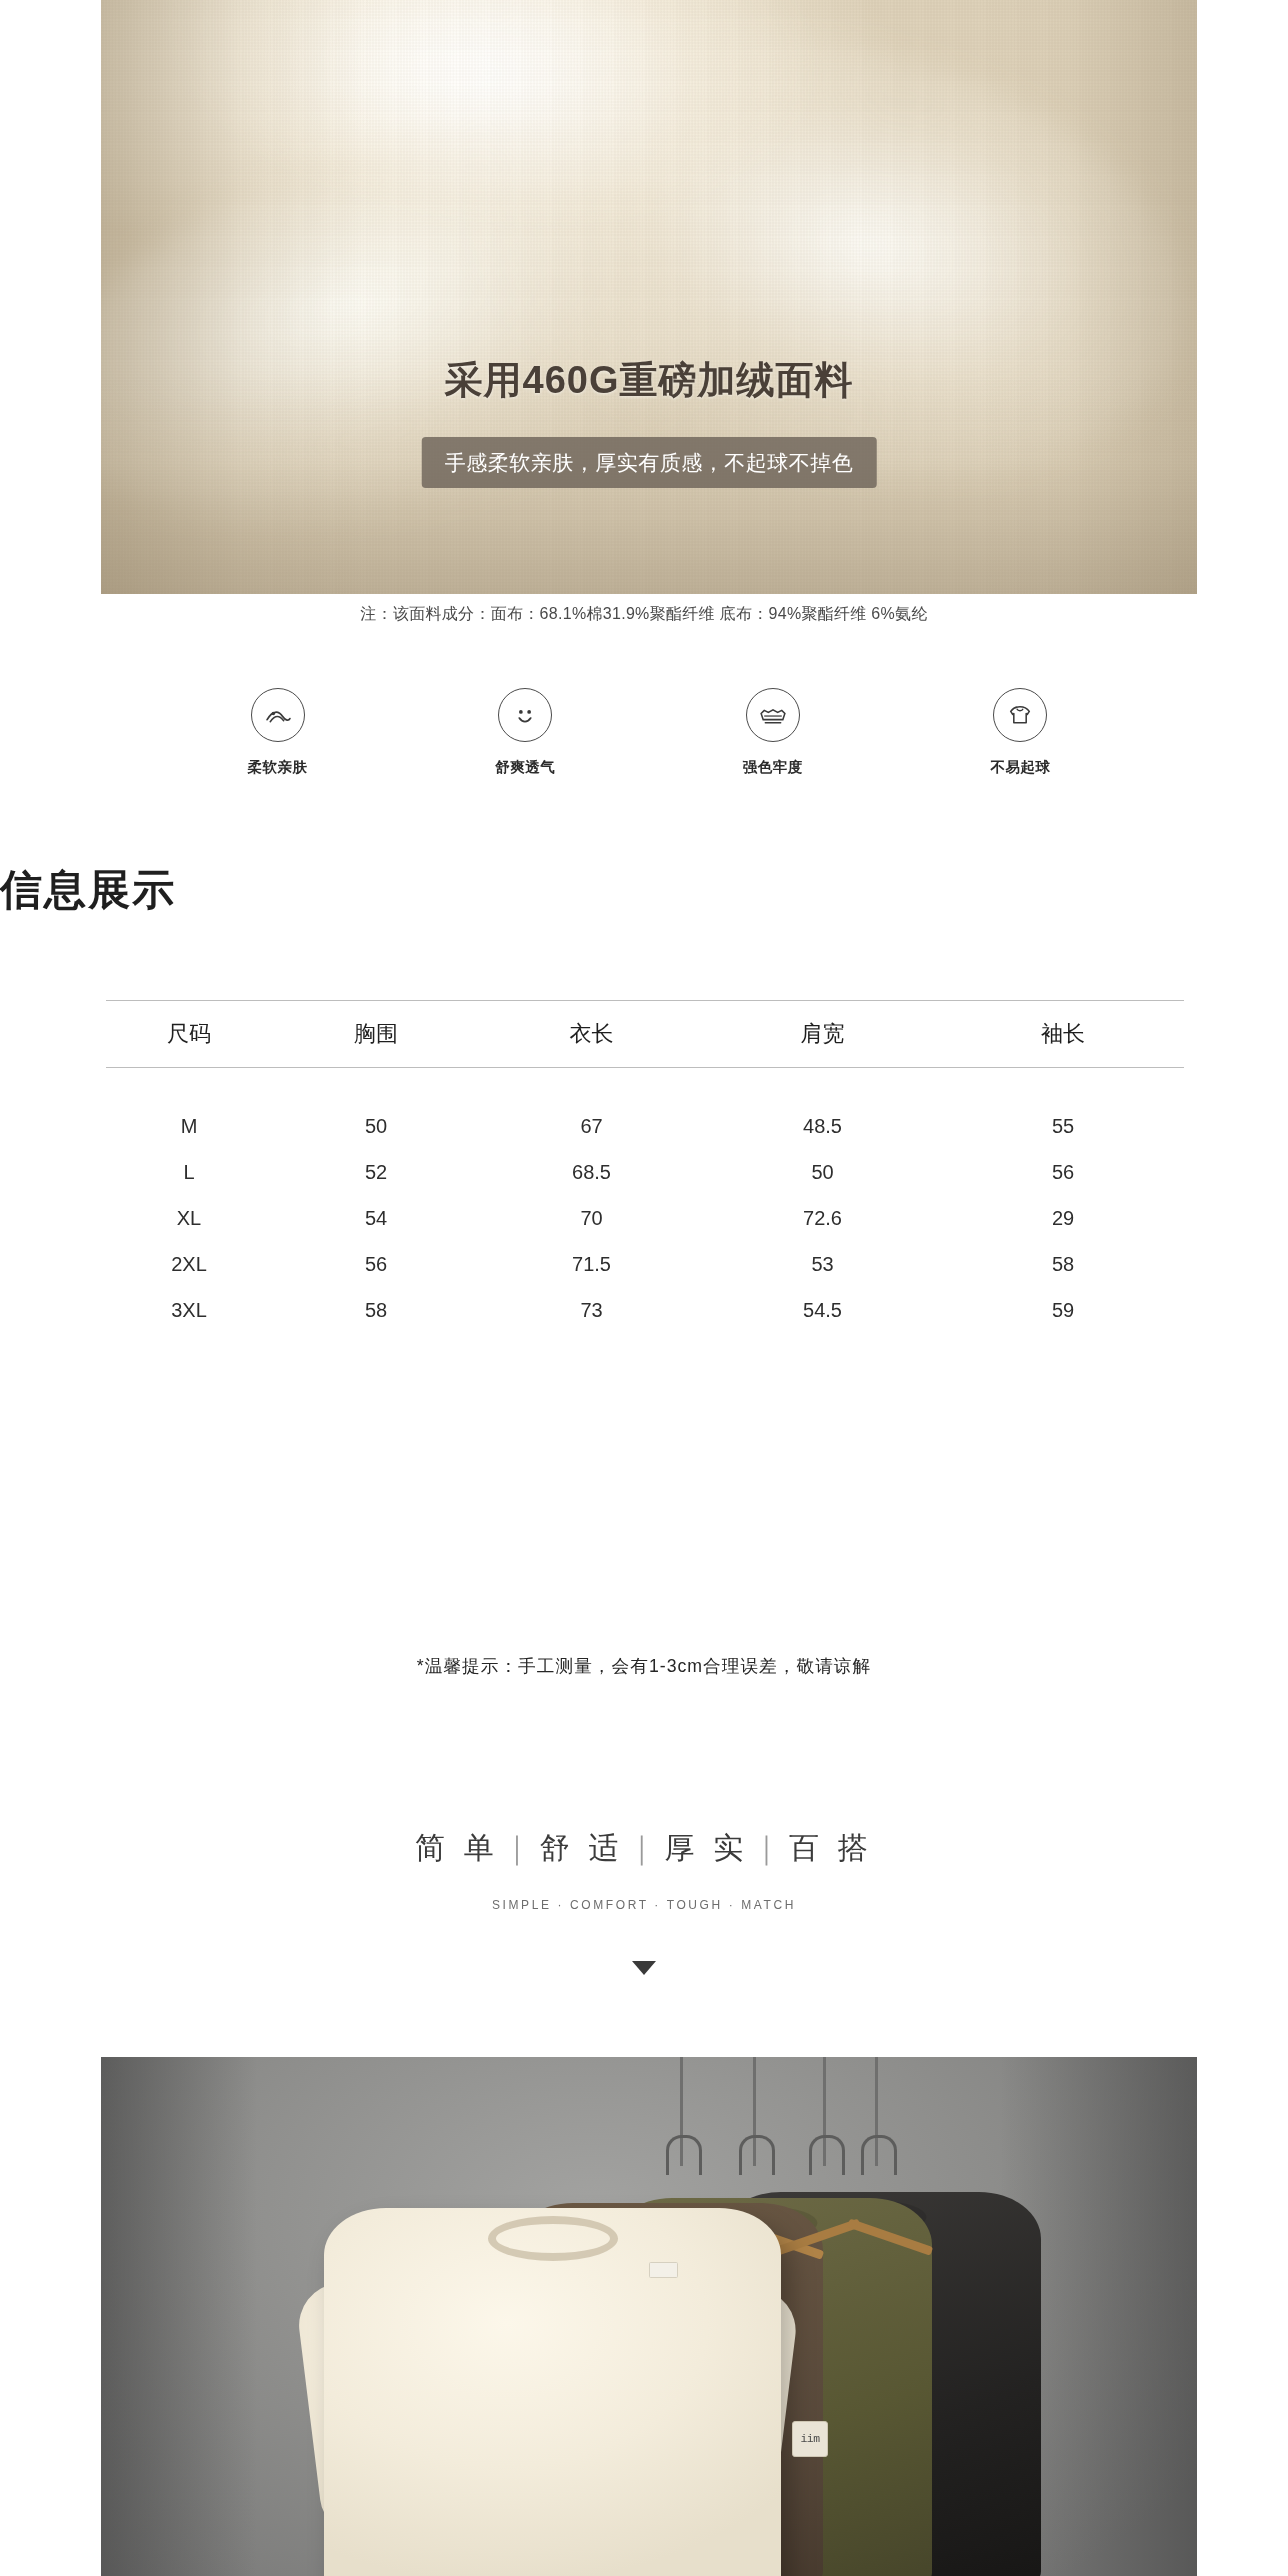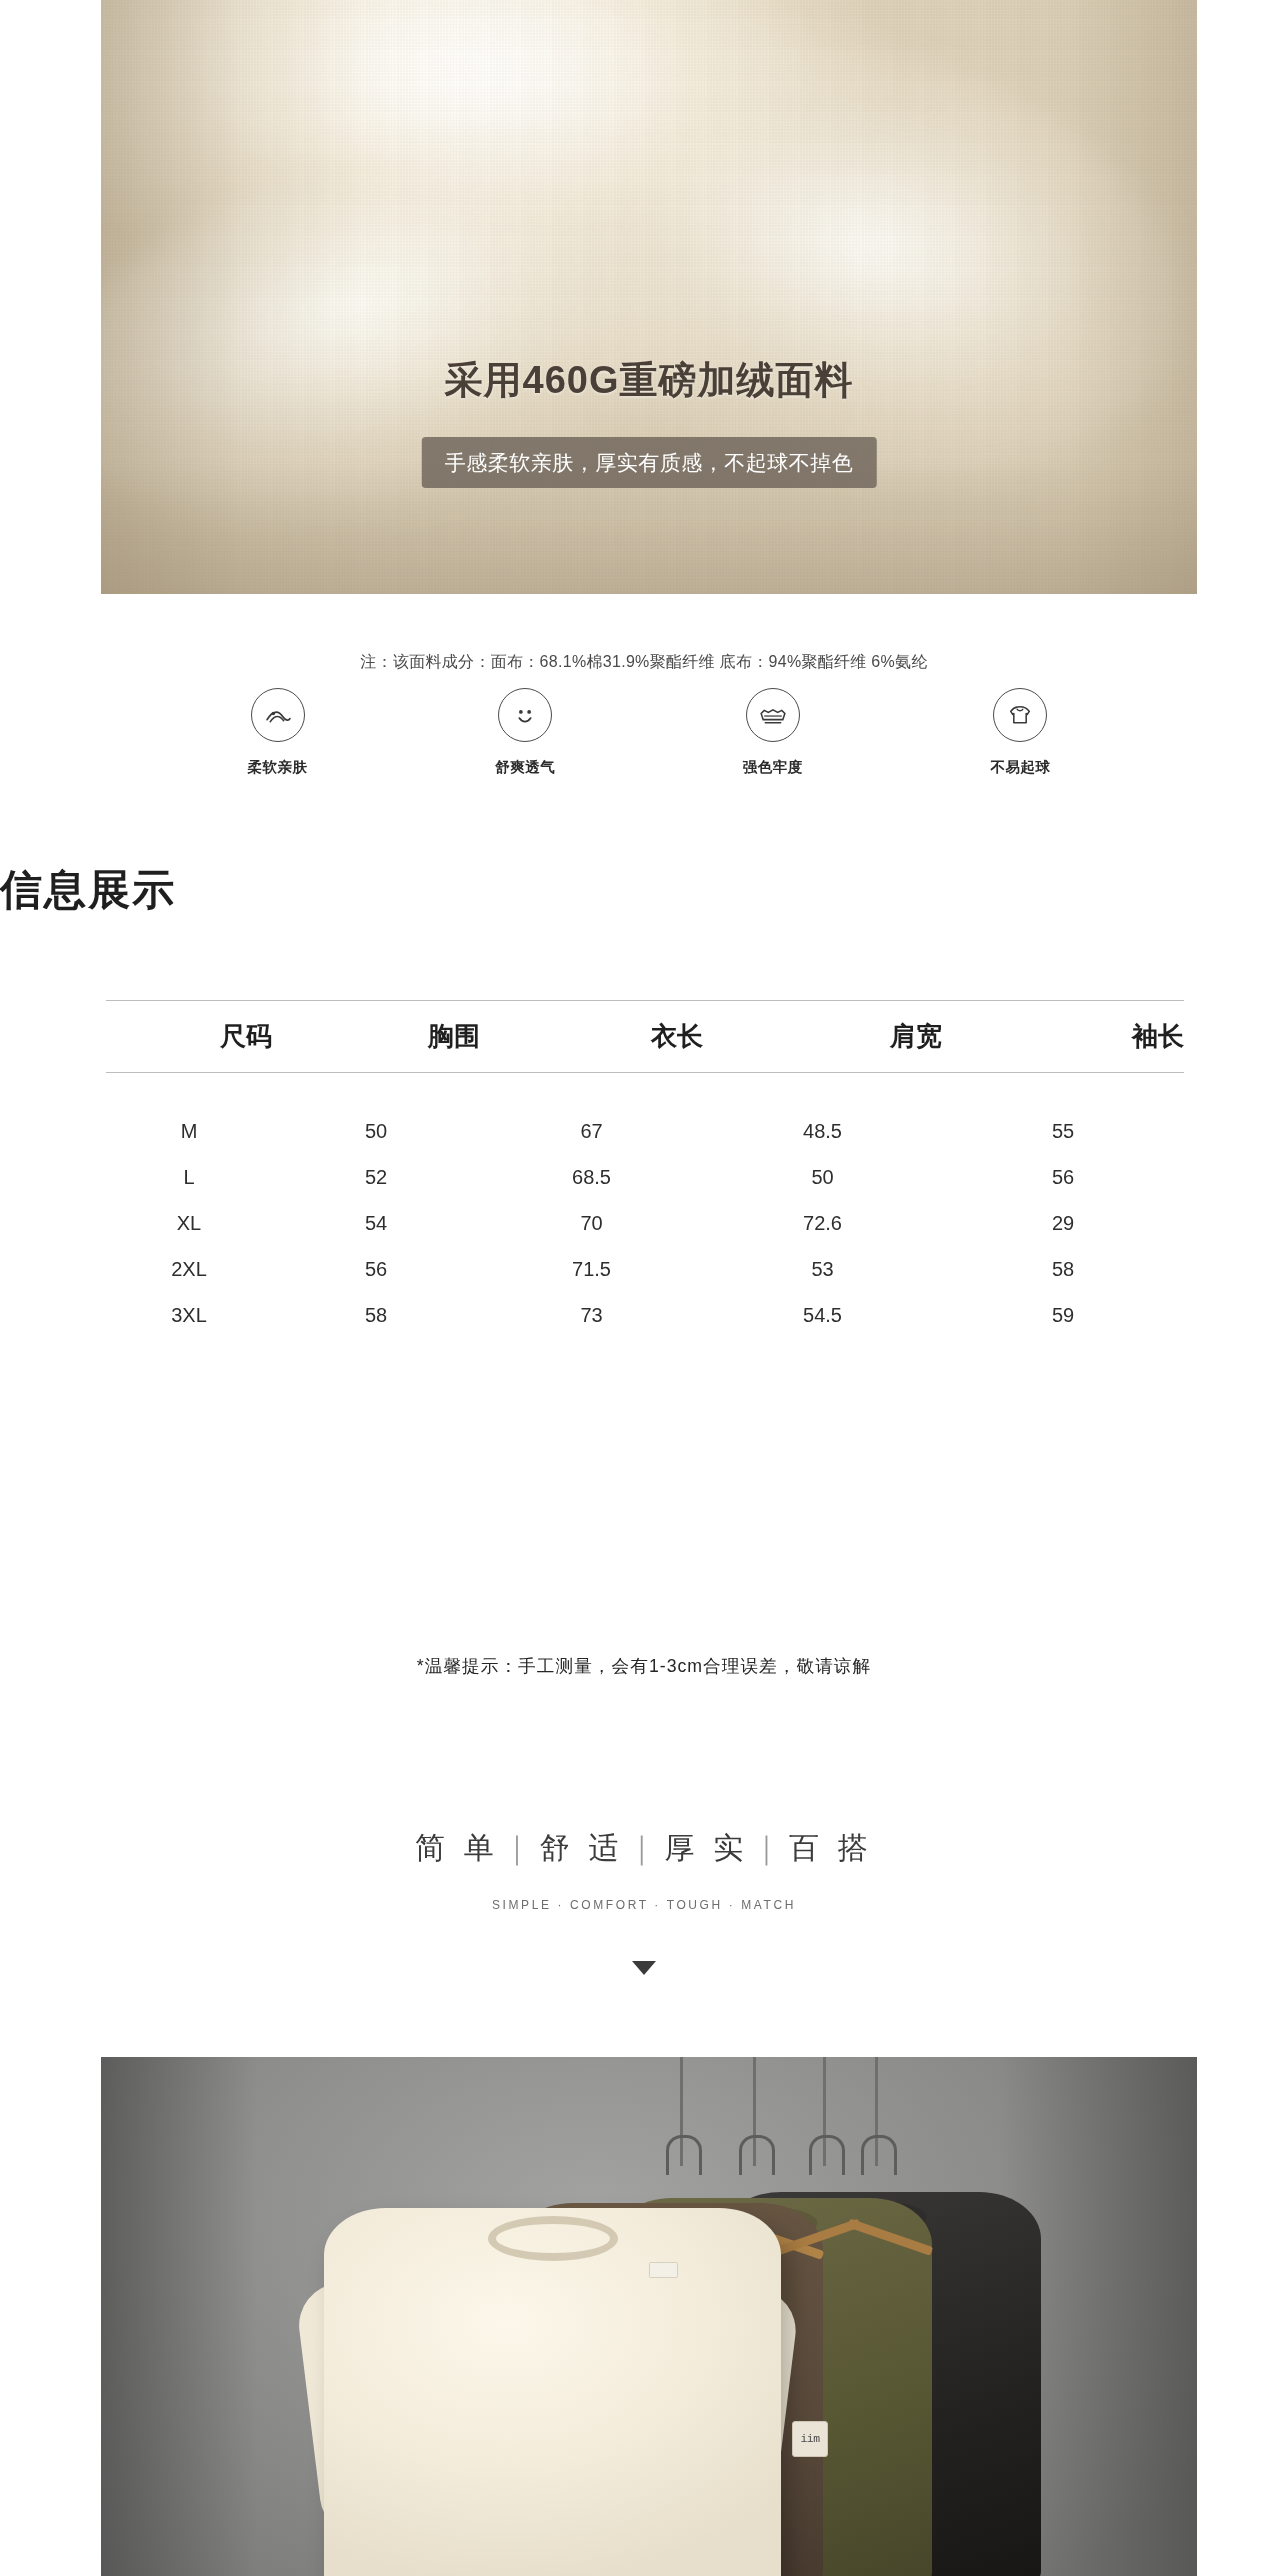--- a/index.html
+++ b/index.html
@@ -106,21 +106,21 @@
     letter-spacing: 0.5px;
     padding: 11.4px 23px;
     border-radius: 4px;
     white-space: nowrap;
   }
 
   
   .note {
     position: absolute;
     left: 0; right: 0;
-    top: 652px;
+    top: 604px;
     text-align: center;
     font-size: 16px;
     color: #4a4a4a;
     letter-spacing: 0.3px;
   }
 
   
   .features {
     position: absolute;
     left: 192px;
@@ -166,27 +166,27 @@
 
   
   .size-table {
     position: absolute;
     left: 106px;
     top: 1000px;
     width: 1078px;
     border-collapse: collapse;
   }
   .size-table thead th {
-    font-size: 26px;
-    font-weight: 700;
+    font-size: 22px;
+    font-weight: 400;
     color: #1f1f1f;
     padding: 17.7px 0 18.7px;
     border-top: 1px solid #bdbdbd;
     border-bottom: 1px solid #bdbdbd;
-    text-align: right;
+    text-align: center;
   }
   .size-table tbody td {
     font-size: 20px;
     font-weight: 400;
     color: #2e2e2e;
     padding: 11.4px 0;
     text-align: center;
   }
   .size-table tbody tr:first-child td { padding-top: 47px; }
   .size-table col.c0 { width: 166px; }

